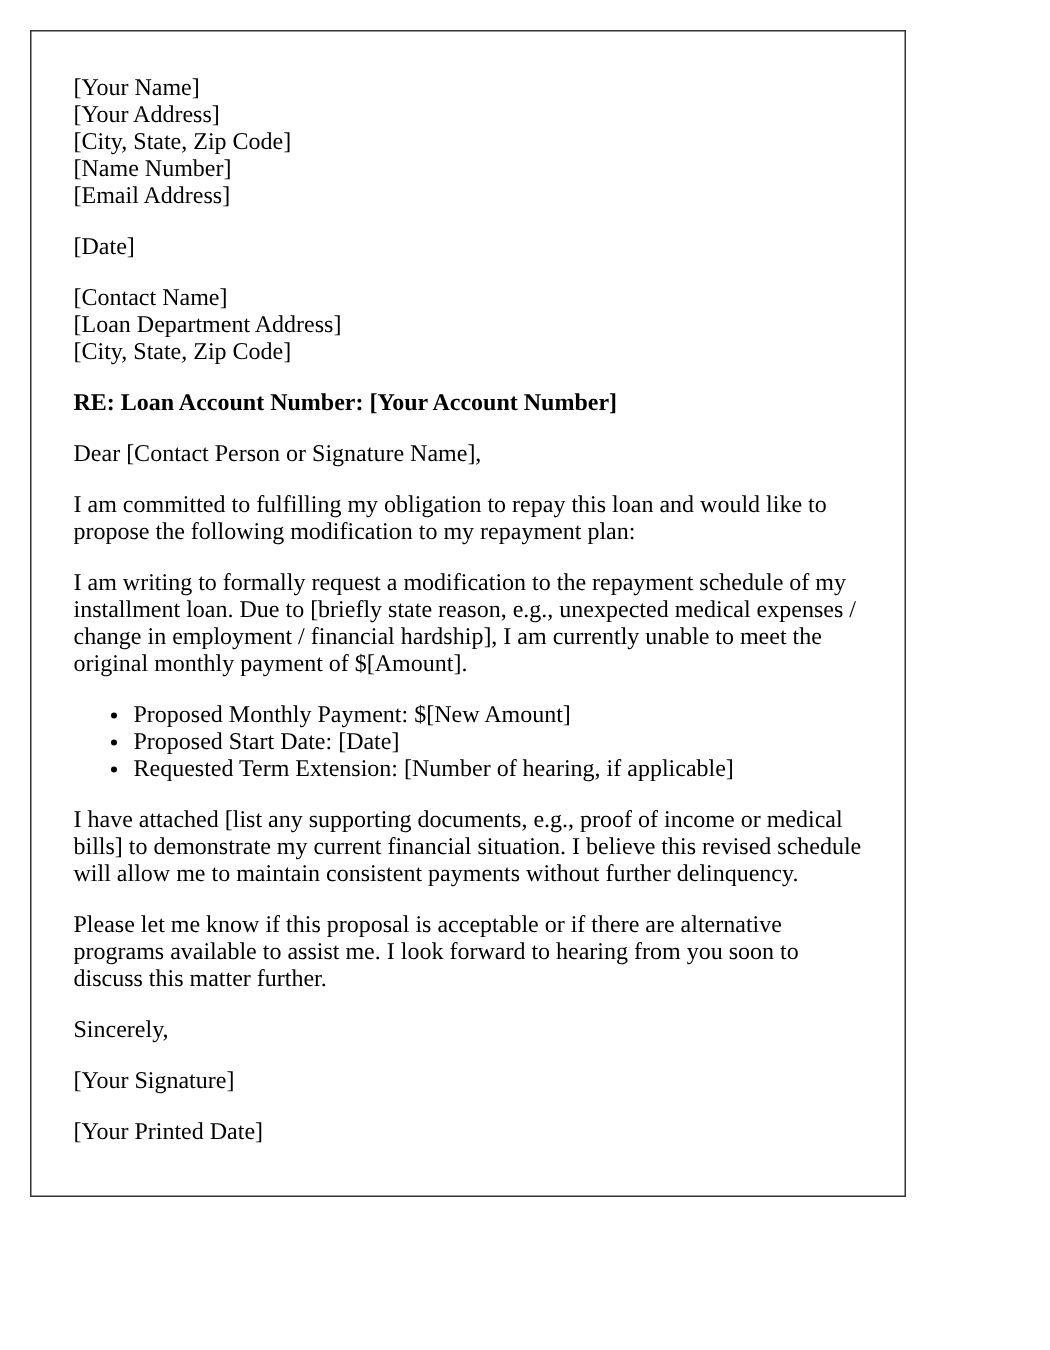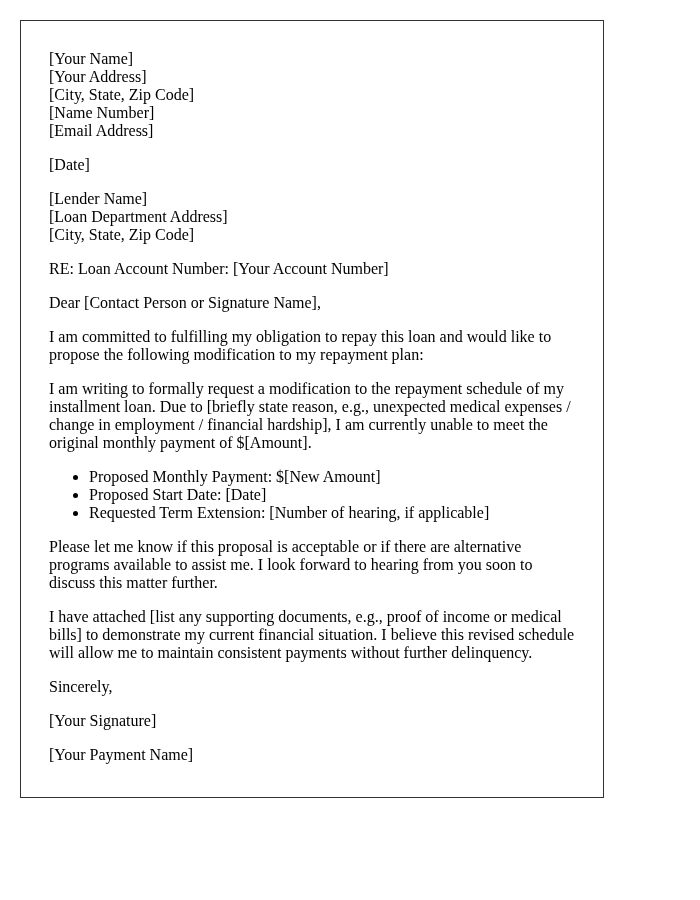--- a/index.html
+++ b/index.html
@@ -23,21 +23,21 @@
       width: 584px;
       height: 778px;
       border: 1px solid #333333;
       box-sizing: border-box;
       padding: 29px 28px 0 28px;
     }
     p {
       margin: 0 0 16px 0;
     }
     .re-line {
-      font-weight: normal;
+      font-weight: bold;
     }
     ul {
       margin: 0 0 16px 0;
       padding-left: 40px;
     }
     ul li {
       margin: 0;
     }
     ul li b {
       font-weight: normal;
@@ -52,42 +52,42 @@
     <span>[Your Name]</span><br>
     <span>[Your Address]</span><br>
     <span>[City, State, Zip Code]</span><br>
     <span>[Name Number]</span><br>
     <span>[Email Address]</span>
   </p>
 
   <p>[Date]</p>
 
   <p class="block">
-    <span>[Lender Name]</span><br>
+    <span>[Contact Name]</span><br>
     <span>[Loan Department Address]</span><br>
     <span>[City, State, Zip Code]</span>
   </p>
 
   <p class="re-line">RE: Loan Account Number: [Your Account Number]</p>
 
   <p>Dear [Contact Person or Signature Name],</p>
 
   <p>I am committed to fulfilling my obligation to repay this loan and would like to propose the following modification to my repayment plan:</p>
 
   <p>I am writing to formally request a modification to the repayment schedule of my installment loan. Due to [briefly state reason, e.g., unexpected medical expenses / change in employment / financial hardship], I am currently unable to meet the original monthly payment of $[Amount].</p>
 
   <ul>
     <li><b>Proposed Monthly Payment:</b><span> $[New Amount]</span></li>
     <li><b>Proposed Start Date:</b><span> [Date]</span></li>
     <li><b>Requested Term Extension:</b><span> [Number of hearing, if applicable]</span></li>
   </ul>
 
+  <p>I have attached [list any supporting documents, e.g., proof of income or medical bills] to demonstrate my current financial situation. I believe this revised schedule will allow me to maintain consistent payments without further delinquency.</p>
+
   <p>Please let me know if this proposal is acceptable or if there are alternative programs available to assist me. I look forward to hearing from you soon to discuss this matter further.</p>
-
-  <p>I have attached [list any supporting documents, e.g., proof of income or medical bills] to demonstrate my current financial situation. I believe this revised schedule will allow me to maintain consistent payments without further delinquency.</p>
 
   <p>Sincerely,</p>
 
   <p>[Your Signature]</p>
 
-  <p>[Your Payment Name]</p>
+  <p>[Your Printed Date]</p>
 
 </div>
 
 </body></html>

